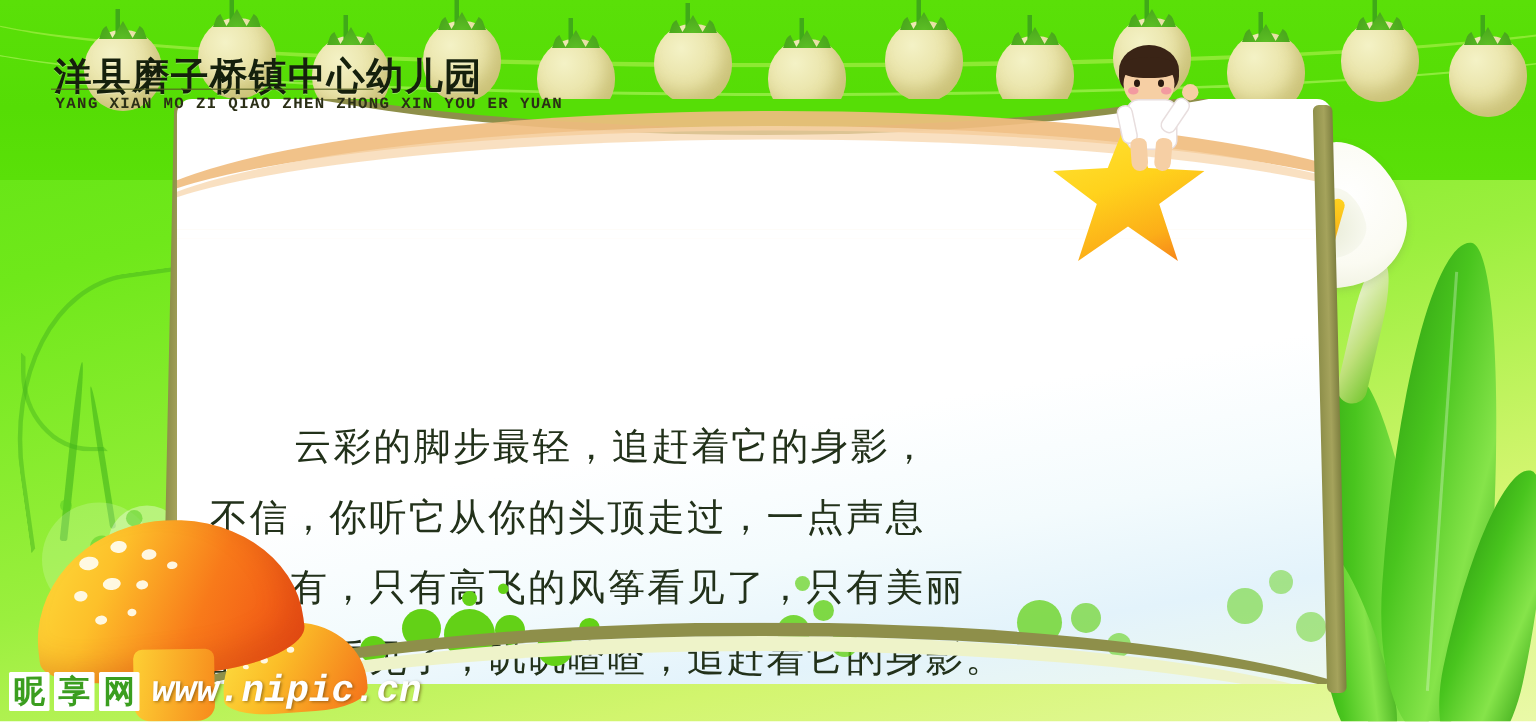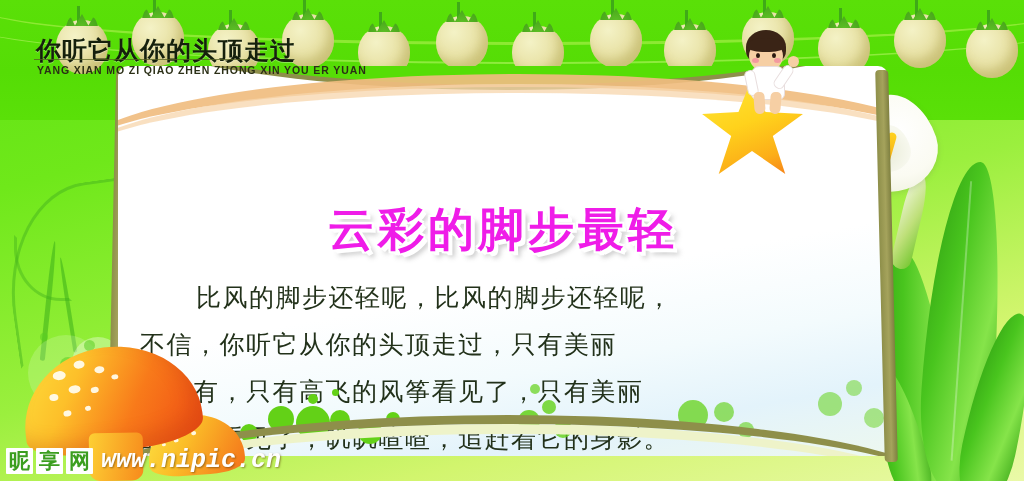--- a/index.html
+++ b/index.html
@@ -106,21 +106,21 @@
   .kid .eye{position:absolute;width:4px;height:5px;background:#2b1a10;border-radius:50%;top:23px;}
   .kid .body{position:absolute;left:11px;top:36px;width:32px;height:32px;background:#ffffff;border-radius:8px 8px 6px 6px;border:1px solid #e8dede;}
   .kid .arm{position:absolute;width:9px;height:24px;background:#ffffff;border:1px solid #e8dede;border-radius:5px;}
   .kid .hand{position:absolute;width:11px;height:11px;background:#f6cfa4;border-radius:50%;}
   .kid .leg{position:absolute;width:11px;height:22px;background:#f6cfa4;border-radius:5px 5px 6px 6px;}
 
   
   .school{position:absolute;left:36px;top:34px;font-size:25px;font-weight:bold;color:#15200c;
     letter-spacing:1px;font-family:"Liberation Serif",serif;text-shadow:0 1px 0 rgba(255,255,255,.3);}
   .schoolEn{position:absolute;left:37px;top:64px;font-size:10.5px;font-weight:bold;color:#2b2f16;
-    letter-spacing:.9px;font-family:Liberation Sans, sans-serif;}
+    letter-spacing:.9px;font-family:Liberation Mono, monospace;}
   .hrule{position:absolute;left:34px;top:59px;width:215px;height:1px;background:#556022;opacity:.75;}
 
   
   .title{position:absolute;left:0;top:133px;width:770px;text-align:center;
     font-family:"DejaVu Sans",sans-serif;font-size:46px;font-weight:bold;letter-spacing:4px;
     color:#ef1ce8;
     text-shadow:
       2px 0 0 #fff,-2px 0 0 #fff,0 2px 0 #fff,0 -2px 0 #fff,
       2px 2px 0 #fff,-2px 2px 0 #fff,2px -2px 0 #fff,-2px -2px 0 #fff,
       3px 3px 0 #fff,4px 4px 0 #fff,6px 6px 5px rgba(120,120,120,.45);}
@@ -189,25 +189,24 @@
     <div class="spadix"></div>
   </div>
 
   <div class="post left"></div>
 
   <div class="card">
     <div class="dipmask"></div>
     <div class="tanband"></div>
     <div class="tanband2"></div>
 
-    <div class="title">云彩的脚步最轻</div>
 
     <div class="body">
-      <p class="indent">比风的脚步还轻呢，比风的脚步还轻呢，</p>
-      <p>不信，你听它从你的头顶走过，只有美丽</p>
+      <p class="indent">云彩的脚步最轻，追赶着它的身影，</p>
+      <p>不信，你听它从你的头顶走过，一点声息</p>
       <p>也没有，只有高飞的风筝看见了，只有美丽</p>
       <p>的小鸟看见了，叽叽喳喳，追赶着它的身影。</p>
     </div>
 
     <div class="cardsplat" style="left:150px;bottom:24px;width:26px;height:26px;"></div>
     <div class="cardsplat" style="left:178px;bottom:16px;width:34px;height:34px;"></div>
     <div class="cardsplat" style="left:212px;bottom:26px;width:20px;height:20px;"></div>
     <div class="cardsplat" style="left:122px;bottom:14px;width:18px;height:18px;"></div>
     <div class="cardsplat" style="left:96px;bottom:22px;width:12px;height:12px;"></div>
     <div class="cardsplat" style="left:240px;bottom:12px;width:24px;height:24px;"></div>
@@ -263,21 +262,21 @@
     <div class="spot" style="left:56px;top:10px;width:11px;height:8px;"></div>
     <div class="spot" style="left:76px;top:18px;width:10px;height:7px;"></div>
     <div class="spot" style="left:48px;top:34px;width:12px;height:8px;"></div>
     <div class="spot" style="left:28px;top:40px;width:9px;height:7px;"></div>
     <div class="spot" style="left:70px;top:38px;width:8px;height:6px;"></div>
     <div class="spot" style="left:92px;top:28px;width:7px;height:5px;"></div>
     <div class="spot" style="left:40px;top:58px;width:8px;height:6px;"></div>
     <div class="spot" style="left:62px;top:56px;width:6px;height:5px;"></div>
   </div>
 
-  <div class="school">你听它从你的头顶走过</div>
+  <div class="school">洋县磨子桥镇中心幼儿园</div>
   <div class="hrule"></div>
   <div class="schoolEn">YANG XIAN MO ZI QIAO ZHEN ZHONG XIN YOU ER YUAN</div>
 
   <div class="wm">
     <div class="wmcn">
       <span>昵</span>
       <span>享</span>
       <span>网</span>
     </div>
     <div class="wmurl">www.nipic.cn</div>

